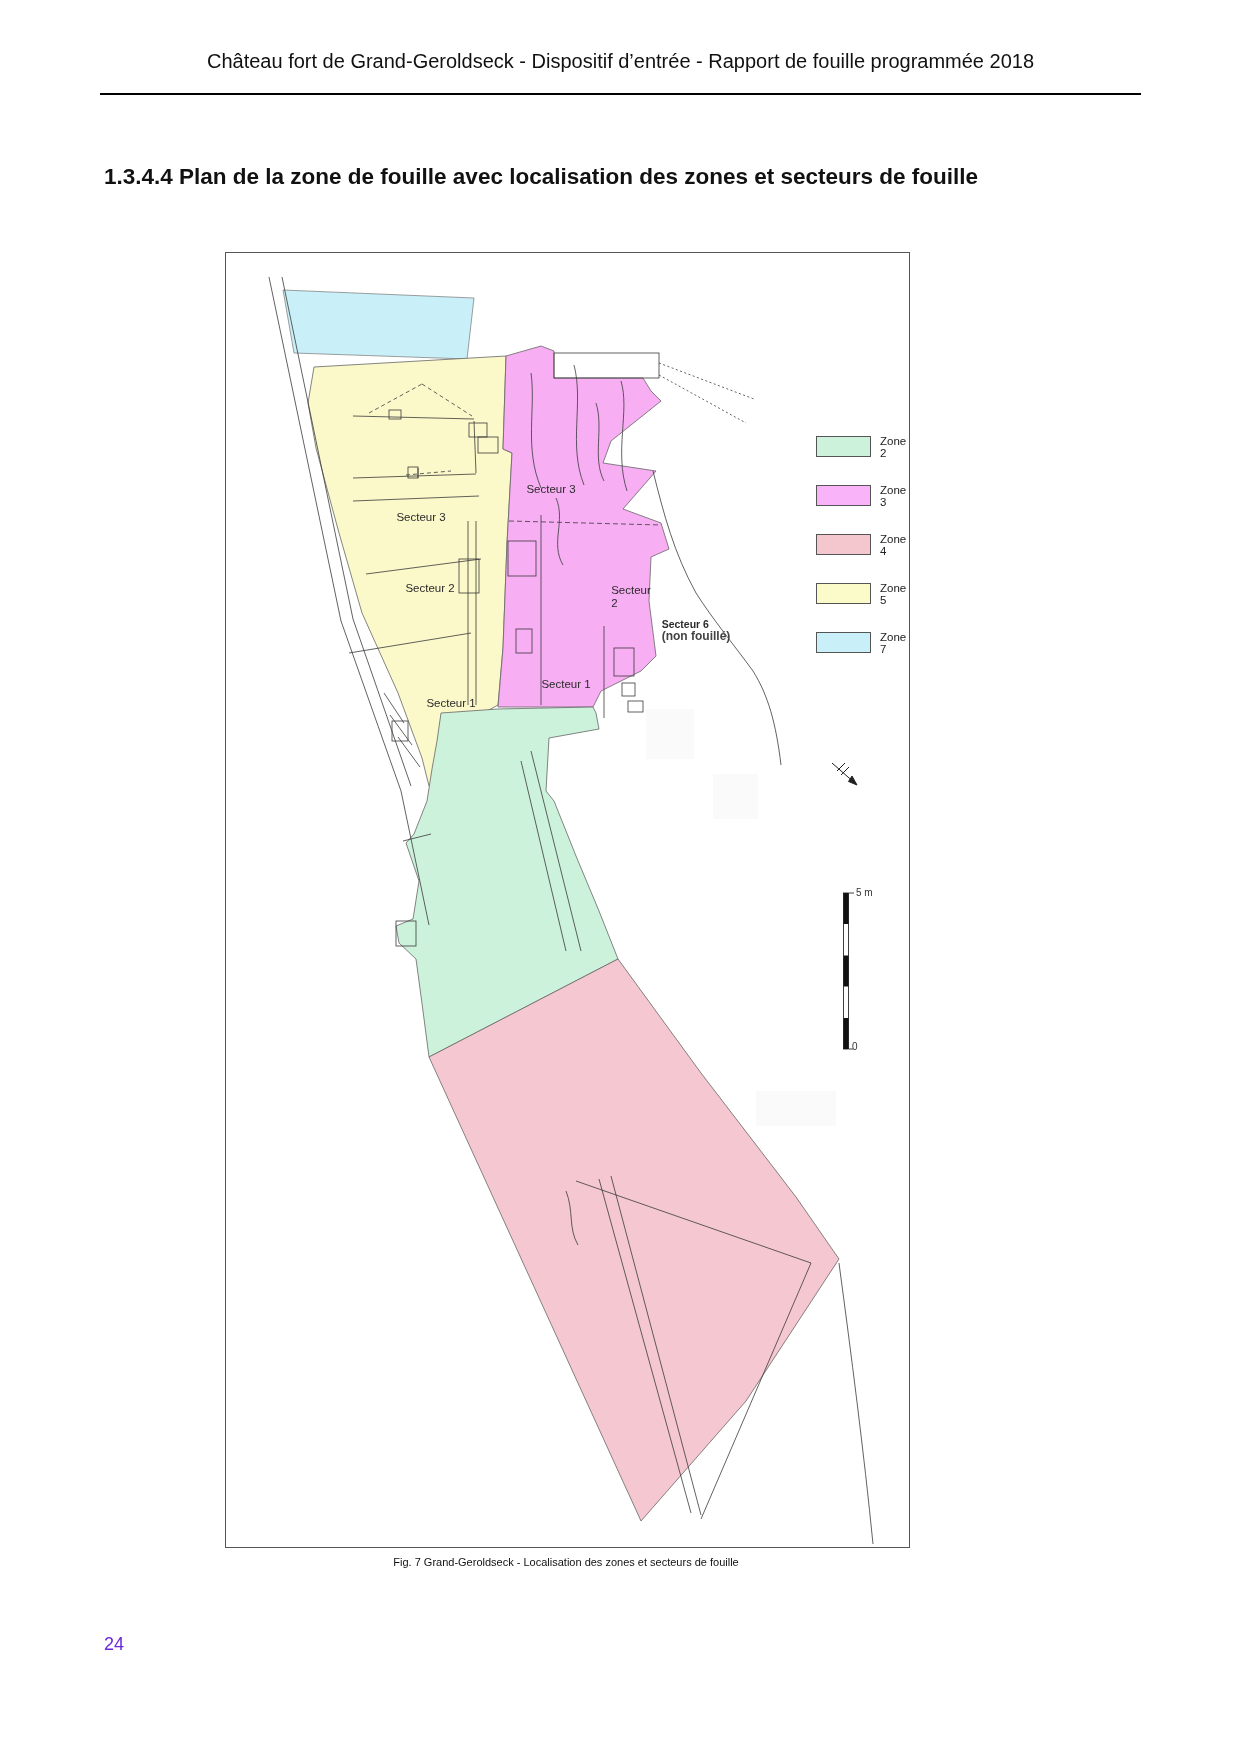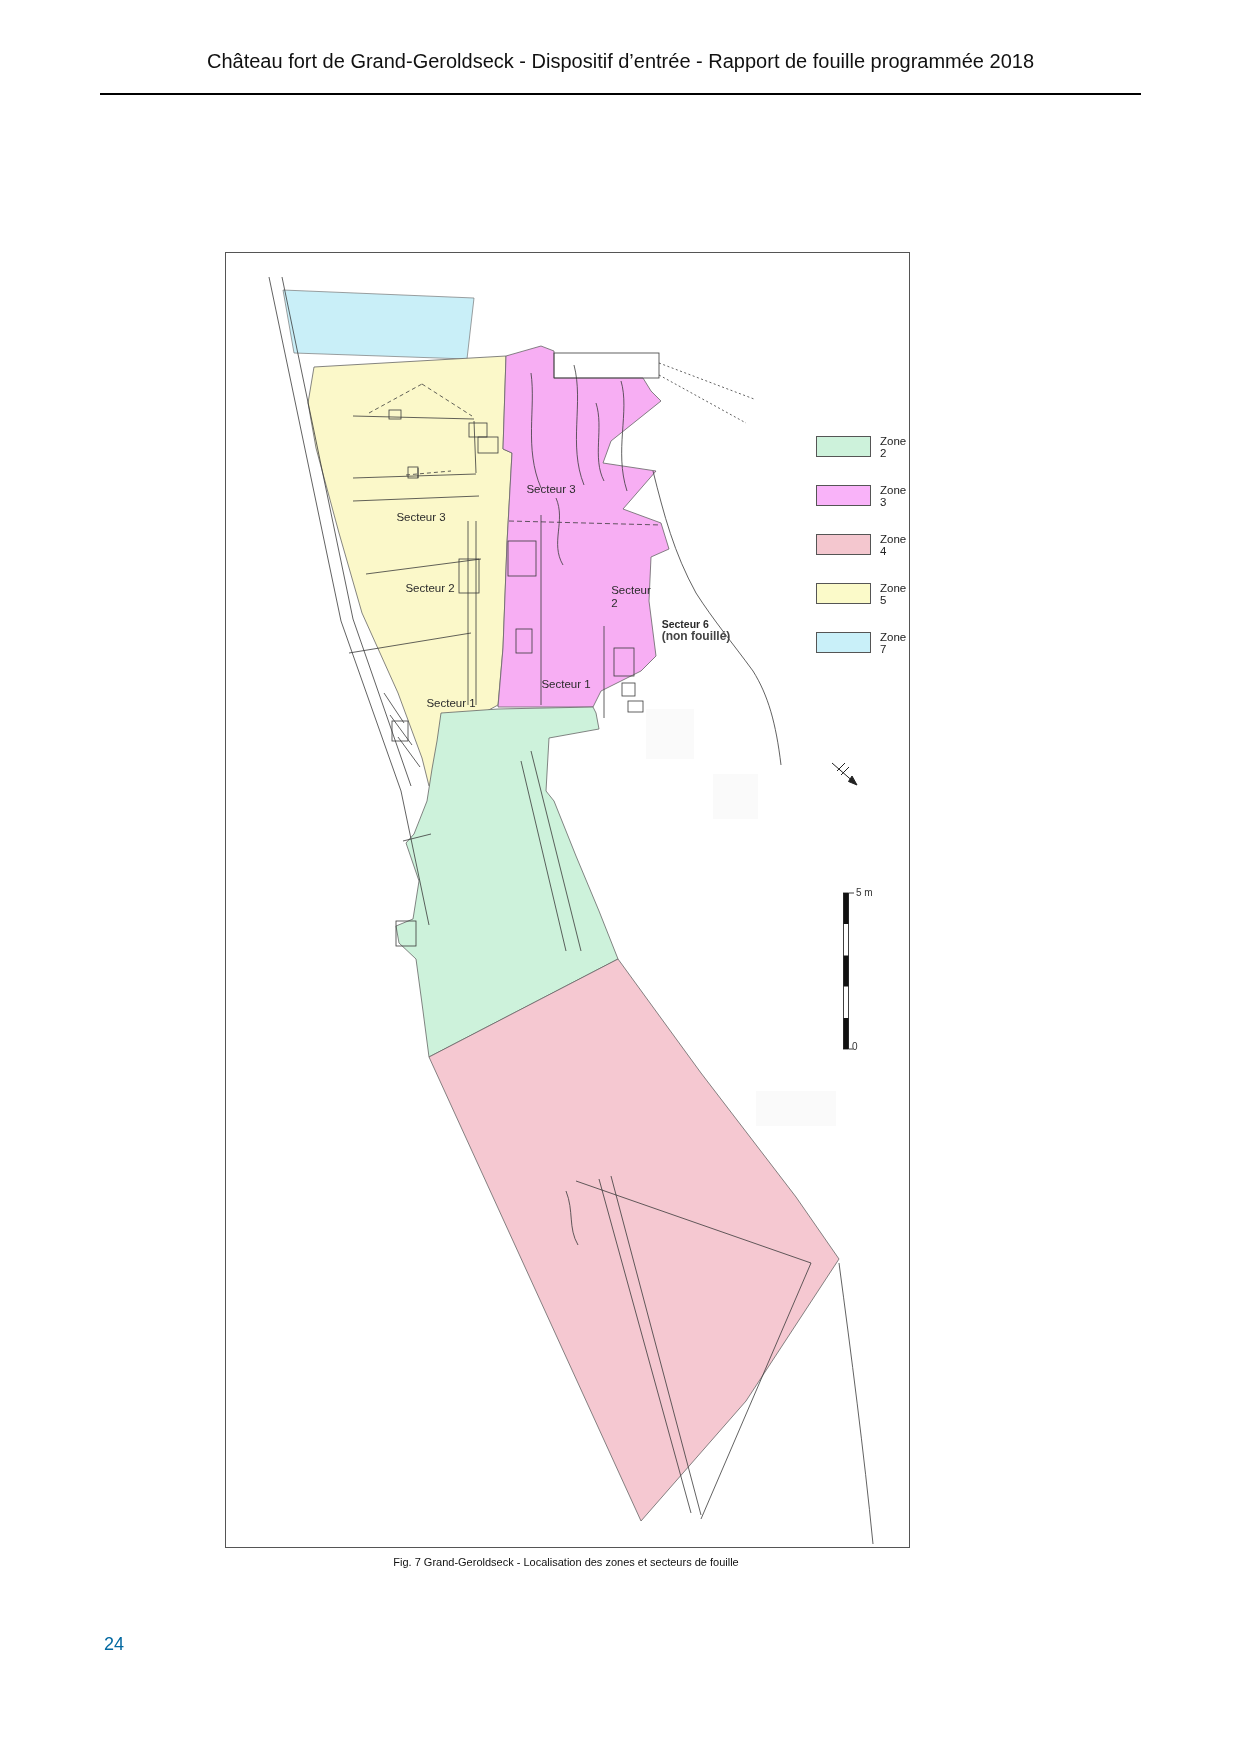--- a/index.html
+++ b/index.html
@@ -39,31 +39,32 @@
   .legend-row{display:flex;align-items:center;height:21px;}
   .legend-swatch{
     width:55px;height:21px;border:1px solid #555;box-sizing:border-box;background:#eee;flex:0 0 auto;
   }
   .legend-label{margin-left:9px;font-size:11.5px;color:#222;}
   .caption{
     position:absolute;top:1556px;left:166px;width:800px;
     text-align:center;font-size:11px;color:#111;
   }
   .page-number{
-    position:absolute;top:1634px;left:104px;font-size:18px;color:#0369a1;
+    position:absolute;top:1634px;left:104px;font-size:18px;color:#6d28d9;
   }
 </style>
 </head>
 <body>
 
 <div class="page">
 
   <div class="header-text">Château fort de Grand-Geroldseck - Dispositif d’entrée - Rapport de fouille programmée 2018</div>
   <div class="header-rule"></div>
 
+  <div class="section-title">1.3.4.4 Plan de la zone de fouille avec localisation des zones et secteurs de fouille</div>
 
   <div class="figure-box">
 
     <svg class="map-svg" width="683" height="1294" viewBox="0 0 683 1294">
 
       <polygon stroke="#777" stroke-width="0.7" points="57,37 248,45 241,106 68,100" fill="#c9eff8"></polygon>
       <polygon stroke="#666" stroke-width="0.8" points="88,114 280,103 277,196 286,200 281,290 277,395 272,452 248,465 243,500 226,530 203,533 196,505 172,440 136,360 113,280 90,195 82,150" fill="#fbf8c9"></polygon>
       <polygon stroke="#666" stroke-width="0.8" points="280,103 315,93 328,98 328,125 417,125 425,138 435,148 385,188 377,210 430,218 397,256 435,270 443,296 425,304 423,348 430,403 415,418 375,438 367,454 272,454 277,395 281,290 286,200 277,196" fill="#f7aef3"></polygon>
       <polygon stroke="#666" stroke-width="0.8" points="272,456 367,454 370,460 373,476 323,485 320,538 328,548 350,603 373,658 392,706 203,804 197,758 190,706 173,690 170,673 187,666 193,628 180,590 188,581 201,548 206,516 211,488 215,460" fill="#cdf2db"></polygon>
       <polygon stroke="#666" stroke-width="0.8" points="203,804 392,706 475,820 570,944 613,1006 520,1148 415,1268" fill="#f5c8d1"></polygon>

